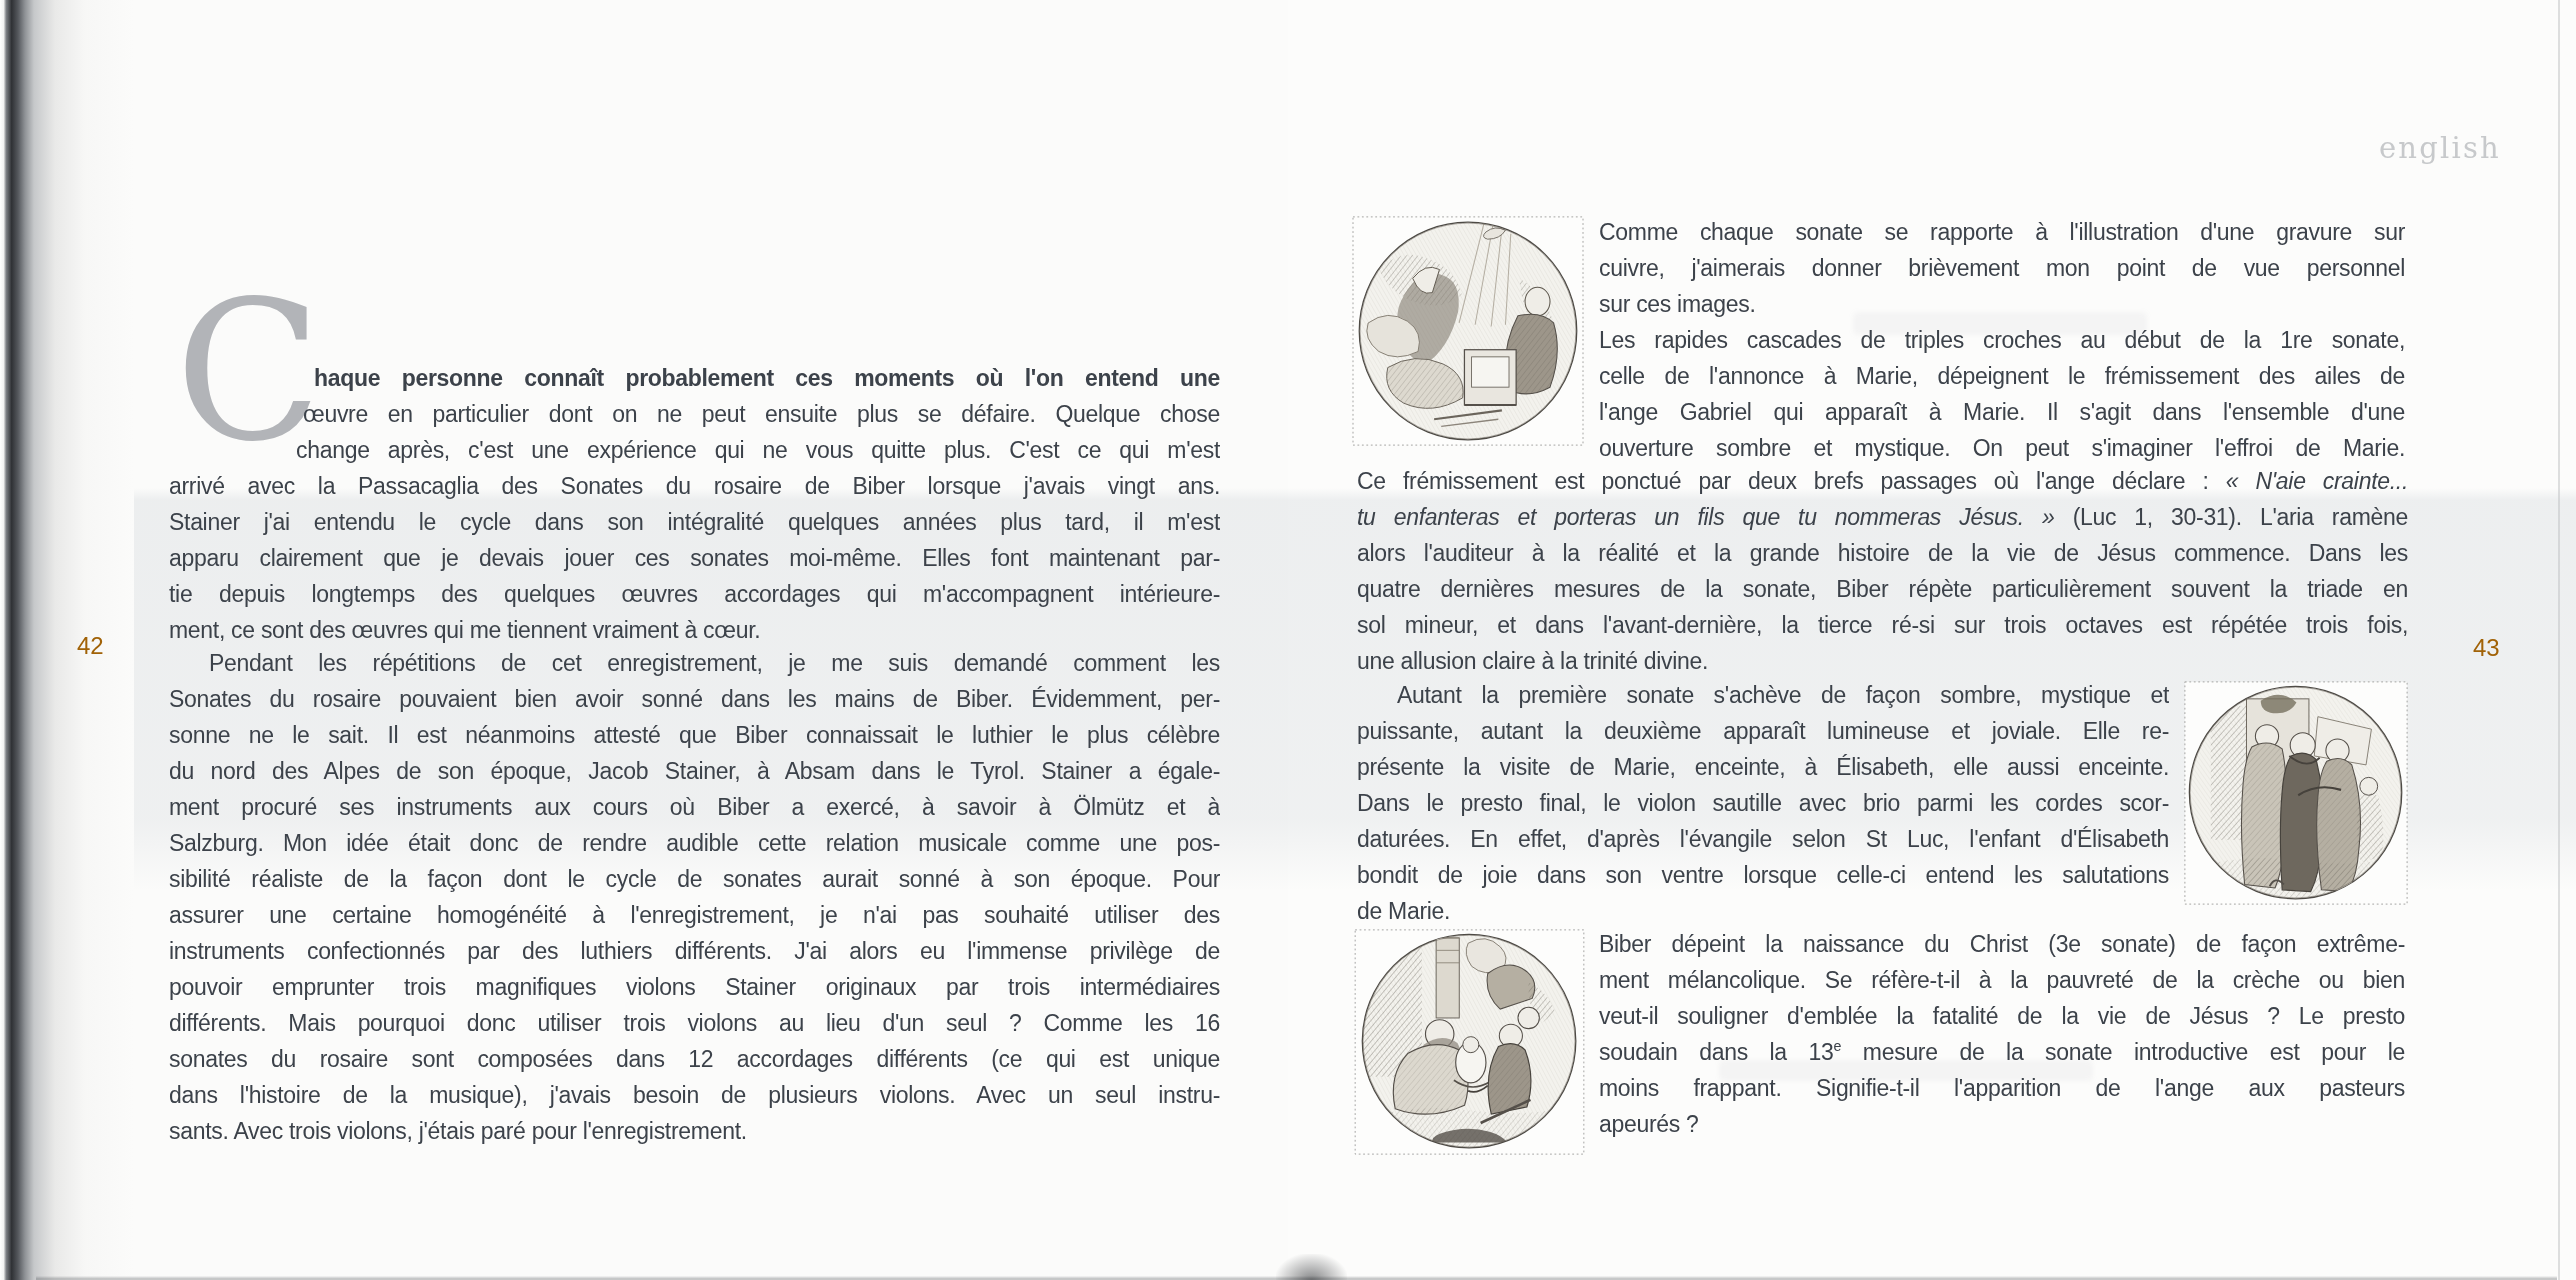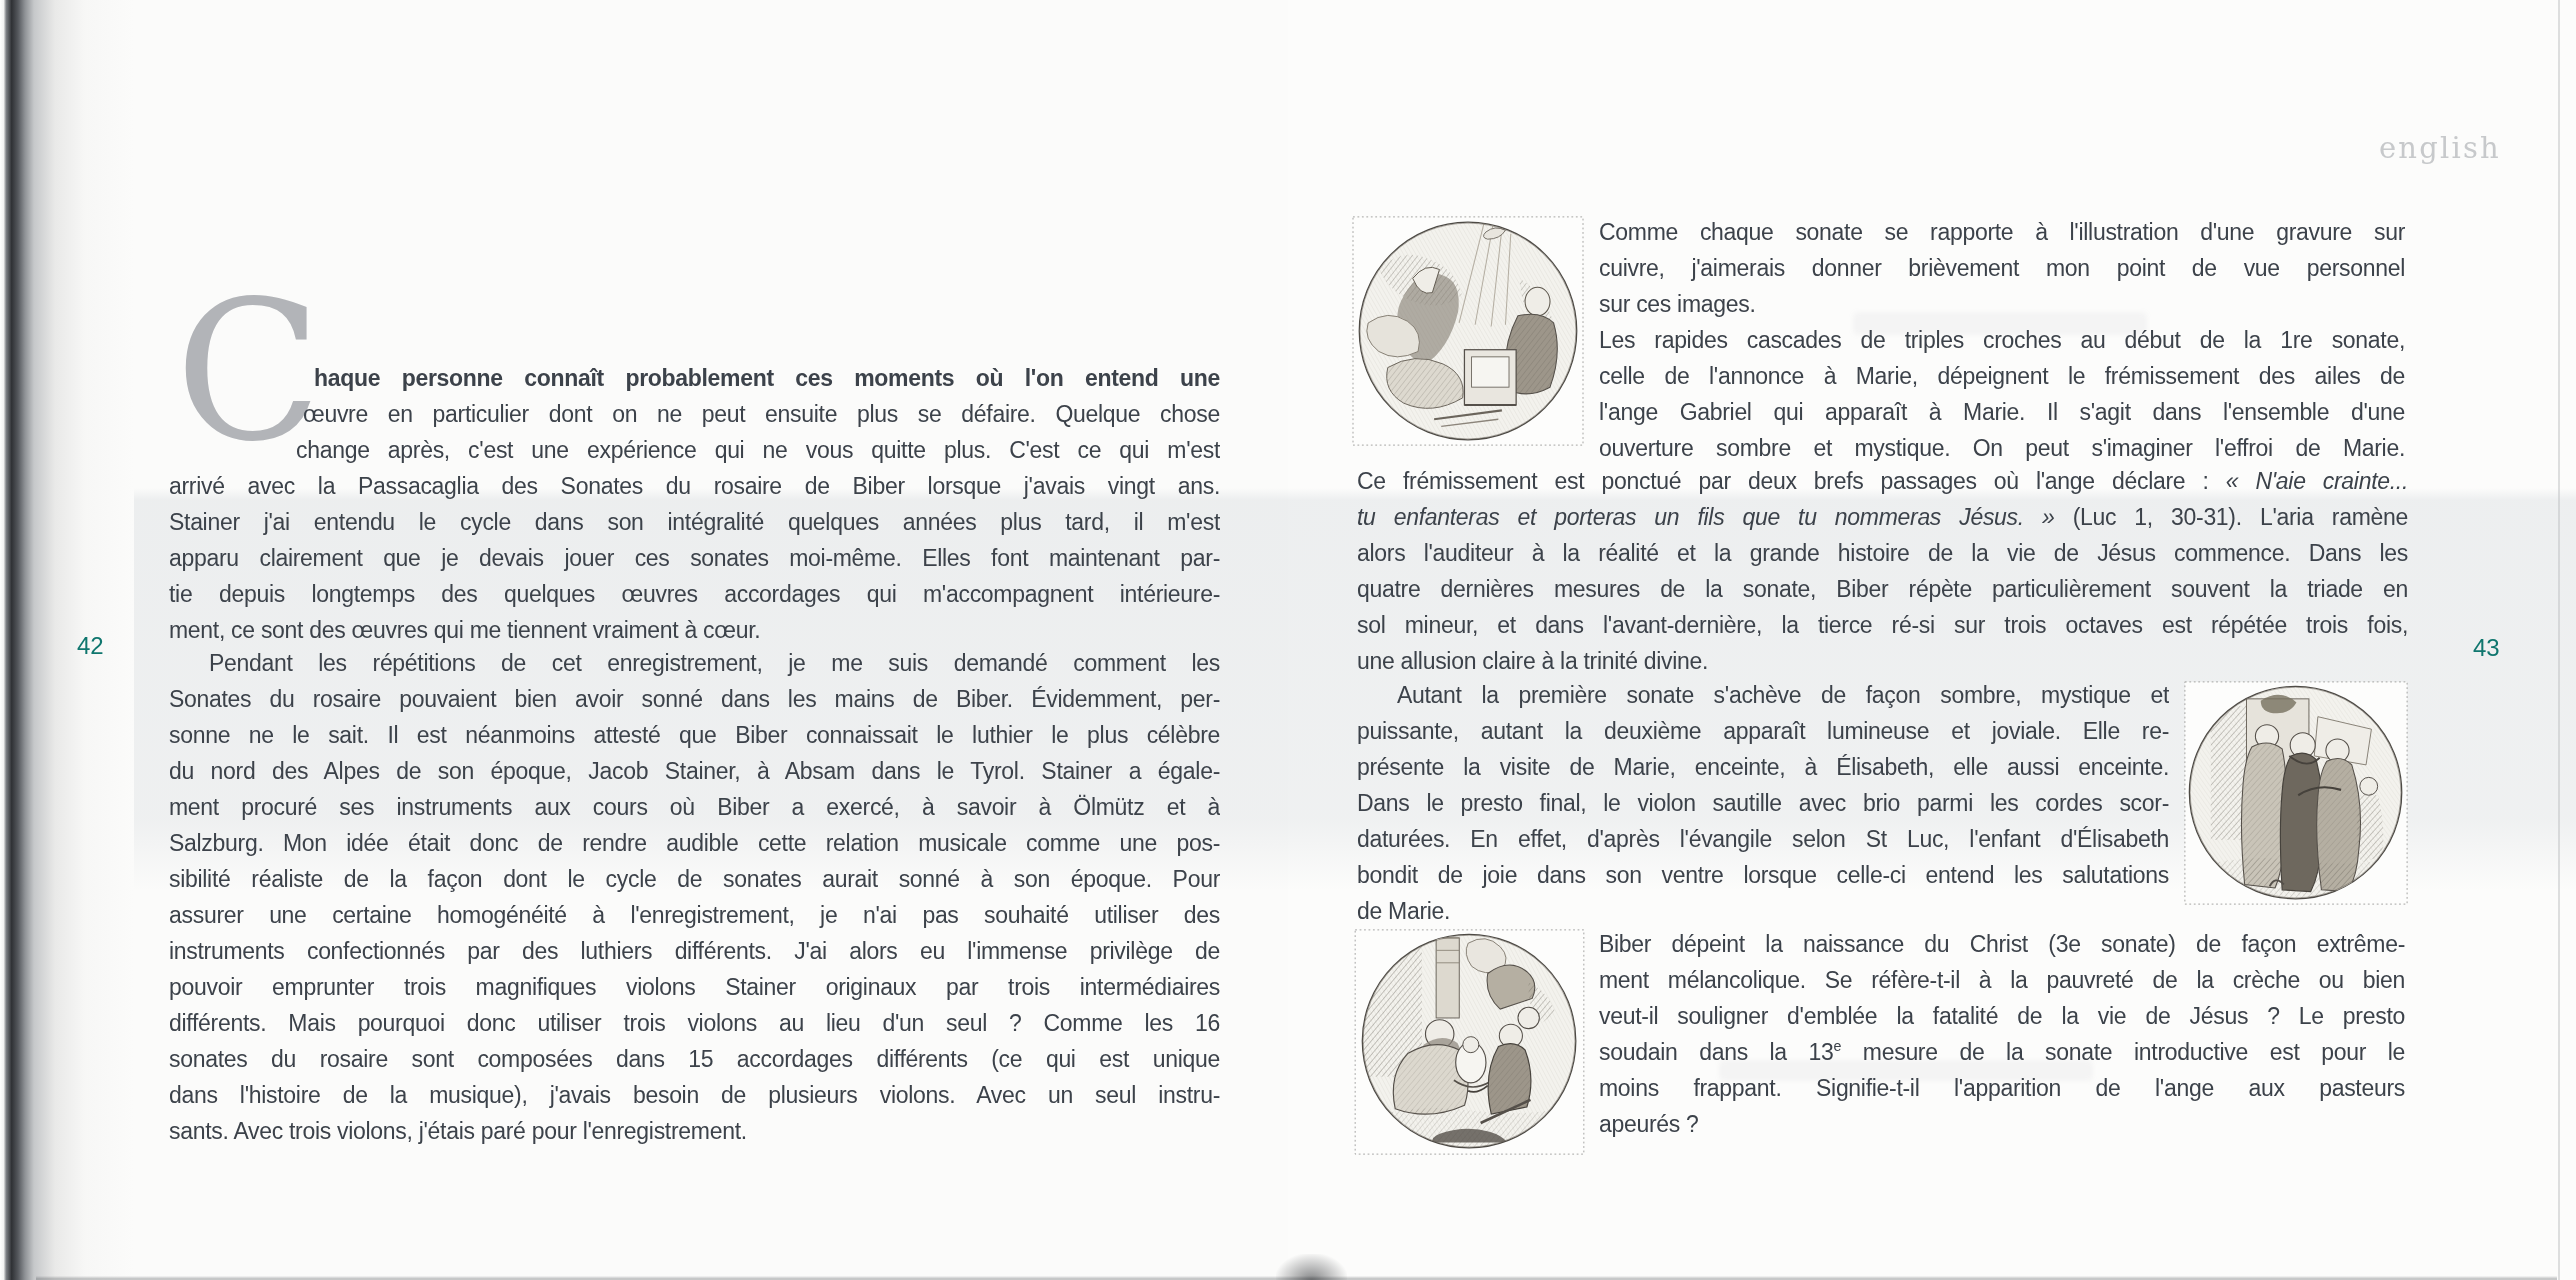--- a/index.html
+++ b/index.html
@@ -24,21 +24,21 @@
   #right-edge{position:absolute;left:2558px;top:0;width:1.8px;height:100%;background:rgba(190,192,194,0.5);}
   .smudge{position:absolute;background:rgba(120,126,132,0.06);filter:blur(2.7px);border-radius:5.3px;}
   
   .textcol{position:absolute;color:#3c424a;font-size:23px;letter-spacing:-0.3px;}
   .line{height:36px;line-height:36px;text-align:justify;text-align-last:justify;overflow:hidden;white-space:normal;}
   .line.end{text-align-last:left;}
   .line .it{font-style:italic;}
   .line .sup{font-size:0.62em;vertical-align:super;line-height:0;}
   #drop-cap{position:absolute;left:175px;top:276px;font-family:"DejaVu Serif",serif;
     font-size:192px;line-height:1;color:#b2b4b8;}
-  .pagenum{position:absolute;color:#0f766e;font-size:24px;line-height:1;}
+  .pagenum{position:absolute;color:#a16207;font-size:24px;line-height:1;}
   #english-label{position:absolute;left:2379px;top:134px;font-family:"DejaVu Serif",serif;
     font-size:29px;letter-spacing:2.2px;color:#c7c9cb;line-height:1;text-align:right;}
   
   .engraving{position:absolute;}
   .engraving svg{display:block;width:100%;height:100%;}
 </style>
 </head>
 <body>
 
 <div id="stage">
@@ -71,21 +71,21 @@
       <div class="line"><span>Sonates du rosaire pouvaient bien avoir sonné dans les mains de Biber. Évidemment, per-</span></div>
       <div class="line"><span>sonne ne le sait. Il est néanmoins attesté que Biber connaissait le luthier le plus célèbre</span></div>
       <div class="line"><span>du nord des Alpes de son époque, Jacob Stainer, à Absam dans le Tyrol. Stainer a égale-</span></div>
       <div class="line"><span>ment procuré ses instruments aux cours où Biber a exercé, à savoir à Ölmütz et à</span></div>
       <div class="line"><span>Salzburg. Mon idée était donc de rendre audible cette relation musicale comme une pos-</span></div>
       <div class="line"><span>sibilité réaliste de la façon dont le cycle de sonates aurait sonné à son époque. Pour</span></div>
       <div class="line"><span>assurer une certaine homogénéité à l'enregistrement, je n'ai pas souhaité utiliser des</span></div>
       <div class="line"><span>instruments confectionnés par des luthiers différents. J'ai alors eu l'immense privilège de</span></div>
       <div class="line"><span>pouvoir emprunter trois magnifiques violons Stainer originaux par trois intermédiaires</span></div>
       <div class="line"><span>différents. Mais pourquoi donc utiliser trois violons au lieu d'un seul ? Comme les 16</span></div>
-      <div class="line"><span>sonates du rosaire sont composées dans 15 accordages différents (ce qui est unique</span></div>
+      <div class="line"><span>sonates du rosaire sont composées dans 12 accordages différents (ce qui est unique</span></div>
       <div class="line"><span>dans l'histoire de la musique), j'avais besoin de plusieurs violons. Avec un seul instru-</span></div>
       <div class="line end"><span>sants. Avec trois violons, j'étais paré pour l'enregistrement.</span></div>
     </div>
   <div class="pagenum" style="left:77px;top:634px;">42</div>
 
   <div id="english-label">english</div>
   <div class="textcol" style="left:1599px;top:214px;width:806px;">
       <div class="line"><span>Comme chaque sonate se rapporte à l'illustration d'une gravure sur</span></div>
       <div class="line"><span>cuivre, j'aimerais donner brièvement mon point de vue personnel</span></div>
       <div class="line end"><span>sur ces images.</span></div>

